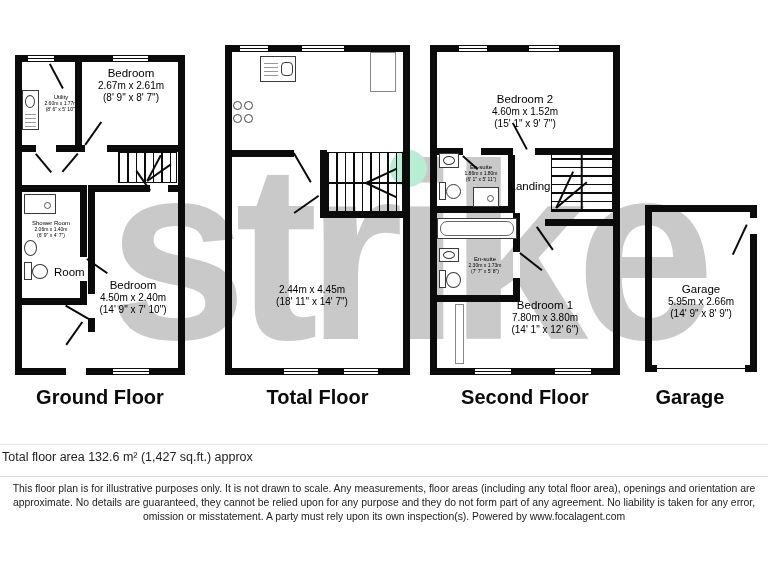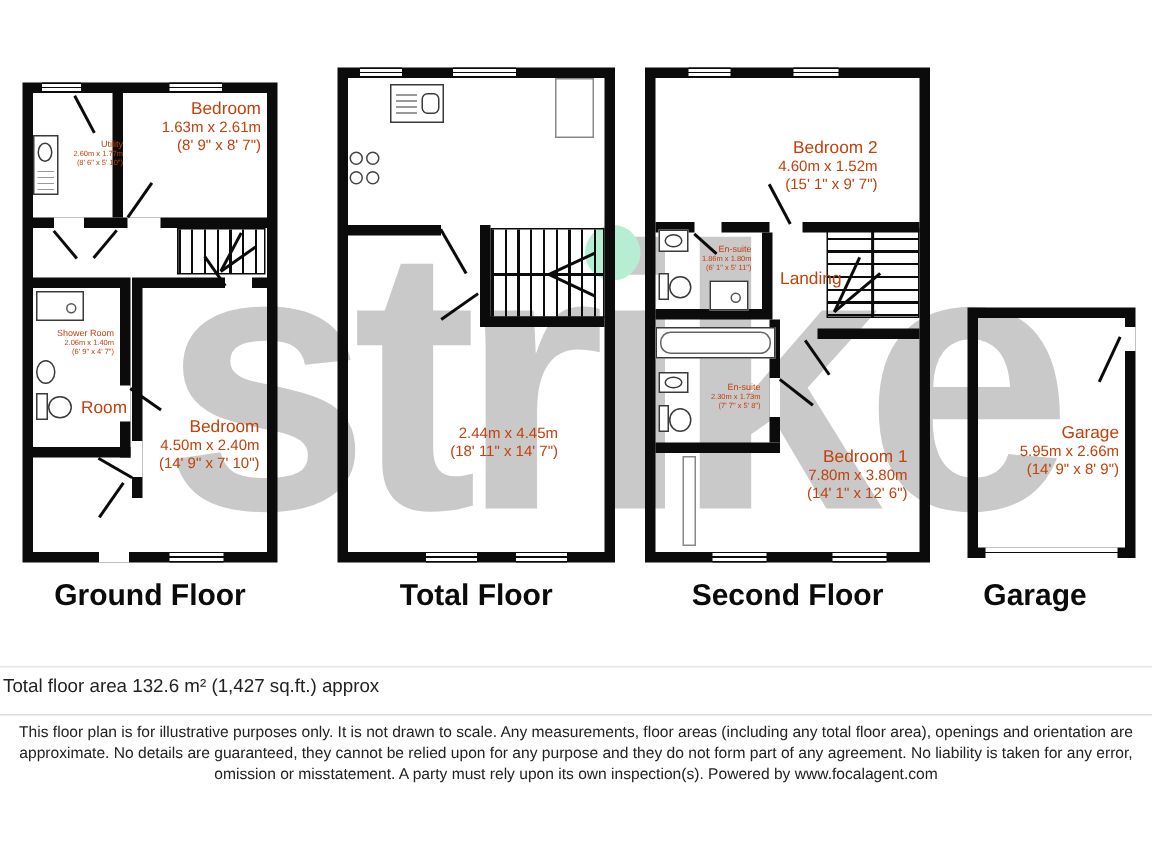--- a/index.html
+++ b/index.html
@@ -24,21 +24,21 @@
   .stairs.h-treads{background-image:repeating-linear-gradient(0deg,#0b0b0b 0 1.5px,transparent 1.5px 8.5px);}
   .fx{position:absolute;border:1.5px solid #3a3a3a;background:#fff;box-sizing:border-box;}
   .oval{border-radius:50%;}
   .round{border-radius:4px;}
   .thinbox{position:absolute;border:1px solid #888;background:#fff;box-sizing:border-box;}
   .drain{position:absolute;width:5px;height:5px;border:1px solid #555;border-radius:50%;right:4px;bottom:4px;}
   .bath-inner{position:absolute;left:2px;top:2px;right:2px;bottom:2px;border:1px solid #666;border-radius:7px;}
   .hatch{position:absolute;background:repeating-linear-gradient(0deg,#999 0 1px,transparent 1px 4px);}
   .hob{position:absolute;display:grid;grid-template-columns:1fr 1fr;grid-template-rows:1fr 1fr;gap:1px;padding:1px;}
   .burner{width:7px;height:7px;border:1px solid #444;border-radius:50%;}
-  .rlabel{position:absolute;text-align:right;line-height:1.22;color:#c2410c;z-index:2;}
+  .rlabel{position:absolute;text-align:center;line-height:1.22;color:#000000;z-index:2;}
   .rlabel .nm{display:block;font-size:11.5px;}
   .rlabel .dm{display:block;font-size:10px;}
   .rlabel.big .nm{font-size:12.5px;}
   .rlabel.small .nm{font-size:6px;}
   .rlabel.small .dm{font-size:5px;line-height:1.15;}
   .floor-title{position:absolute;top:386px;font-weight:bold;font-size:20px;text-align:center;color:#0b0b0b;z-index:2;}
   .hairline{position:absolute;left:0;right:0;height:1px;background:#e6e6e6;}
   .total-area{position:absolute;left:2px;top:450px;font-size:12.5px;color:#222;}
   .disclaimer{position:absolute;left:2px;right:2px;top:482px;font-size:10.4px;line-height:1.35;text-align:center;color:#222;}
 </style>
@@ -93,21 +93,21 @@
   <div class="fx" style="left:2px;top:200px;width:8px;height:18px;"></div>
   <div class="fx oval" style="left:10px;top:202px;width:16px;height:15px;"></div>
 
   <div class="rlabel small" style="left:18px;top:32px;width:42px;">
     <span class="nm">Utility</span>
     <span class="dm">2.60m x 1.77m</span>
     <span class="dm">(8' 6" x 5' 10")</span>
   </div>
   <div class="rlabel" style="left:66px;top:4px;width:86px;">
     <span class="nm">Bedroom</span>
-    <span class="dm">1.63m x 2.61m</span>
+    <span class="dm">2.67m x 2.61m</span>
     <span class="dm">(8' 9" x 8' 7")</span>
   </div>
   <div class="rlabel small" style="left:4px;top:158px;width:50px;">
     <span class="nm">Shower Room</span>
     <span class="dm">2.06m x 1.40m</span>
     <span class="dm">(6' 9" x 4' 7")</span>
   </div>
   <div class="rlabel" style="left:32px;top:203px;width:30px;">
     <span class="nm">Room</span>
   </div>

